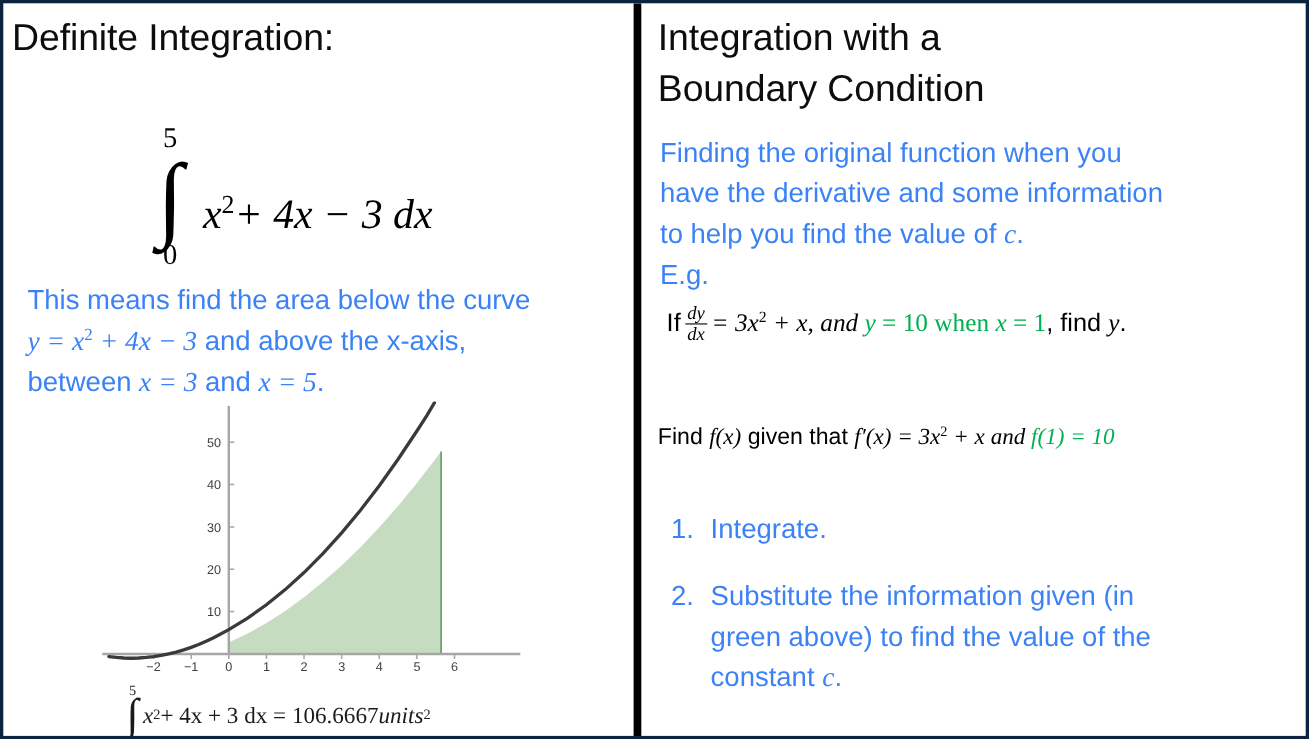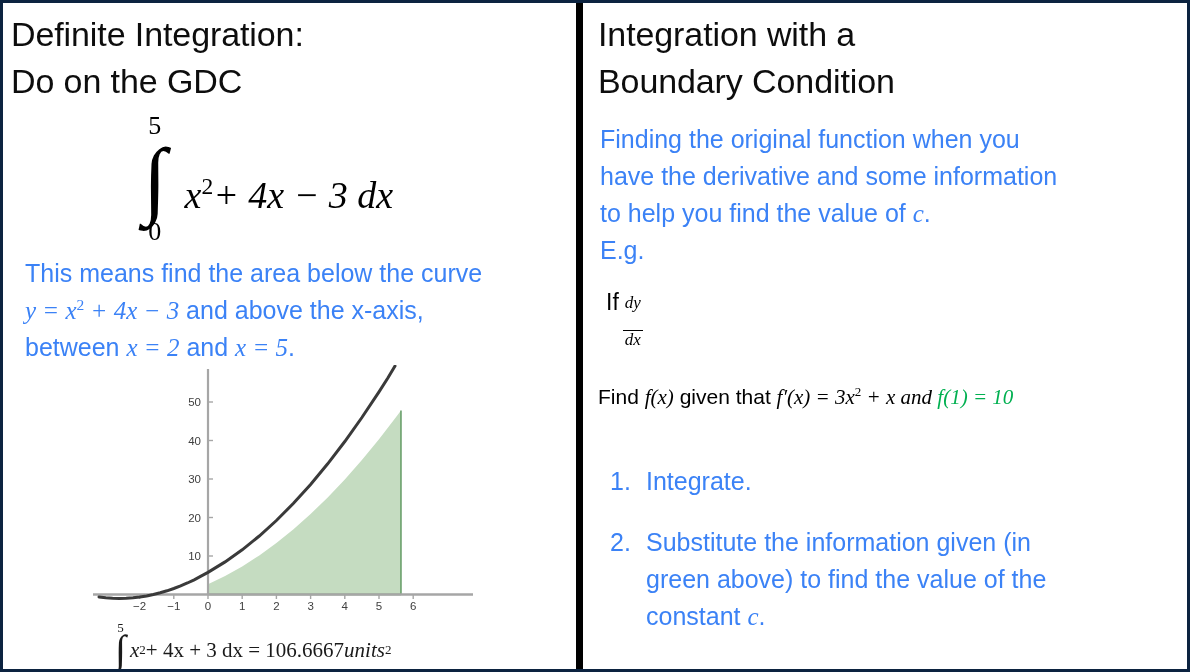--- a/index.html
+++ b/index.html
@@ -168,22 +168,21 @@
     display: inline-flex;
     flex-direction: column;
     align-items: flex-end;
     vertical-align: middle;
     font-family: "Liberation Serif", serif;
     font-style: italic;
     font-size: 17px;
     line-height: 1.05;
     margin: 0 4px;
     position: relative;
-    top: 19px;
-    gap: 18px;
+    top: 1px;
   }
   .frac .num { padding: 0 2px; }
   .frac .den { padding: 0 2px; border-top: 1.4px solid #000; }
 
   #eq-line-2 {
     position: absolute;
     left: 12px;
     top: 382px;
     font-size: 21px;
     white-space: nowrap;
@@ -211,38 +210,37 @@
 </style>
 </head>
 <body>
 
 <div id="slide">
 
   <div class="panel" id="panel-left">
 
     <div class="slide-title">
       <div>Definite Integration:</div>
-      <div>Do on the GDC</div>
     </div>
 
     <div id="integral-expression">
       <div class="int-stack">
         <span class="int-limit int-upper">5</span>
         <span class="int-sign">∫</span>
         <span class="int-limit int-lower">0</span>
       </div>
       <div id="integrand">
         <span class="mathtext">x</span><sup class="exp mathnum">2</sup><span class="mathtext">+ 4x − 3 dx</span>
       </div>
     </div>
 
     <div id="explanation" class="body-text">
       <div class="ln">This means find the area below the curve</div>
       <div class="ln"><span class="mathtext">y</span><span class="mathtext"> = x</span><sup class="exp mathnum">2</sup><span class="mathtext"> + 4x − 3</span><span> and above the x-axis,</span></div>
-      <div class="ln"><span>between </span><span class="mathtext">x = 2</span><span> and </span><span class="mathtext">x = 5</span><span>.</span></div>
+      <div class="ln"><span>between </span><span class="mathtext">x = 3</span><span> and </span><span class="mathtext">x = 5</span><span>.</span></div>
     </div>
 
     <div id="chart-wrap">
       <svg id="chart-svg" width="400" height="245" viewBox="0 0 400 245">
 
         <path fill="#c5dcc1" stroke="none" d="M 125.0 229.5
                  L 125.0 219.2
                  L 142.1 211.0
                  L 159.2 201.4
                  L 176.3 190.4
@@ -364,20 +362,21 @@
       <div class="ln"><span>to help you find the value of </span><span class="mathtext">c</span><span>.</span></div>
       <div class="ln">E.g.</div>
     </div>
 
     <div id="eq-line-1">
       <span>If </span>
       <span class="frac">
         <span class="num">dy</span>
         <span class="den">dx</span>
       </span>
+      <span><span class="mathtext"> = 3x</span><sup class="exp mathnum">2</sup><span class="mathtext"> + x, and </span><span class="green mathtext">y</span><span class="green mathnum"> = 10 when </span><span class="green mathtext">x</span><span class="green mathnum"> = 1</span><span>, find </span><span class="mathtext">y</span><span>.</span></span>
     </div>
 
     <div id="eq-line-2"><span>Find </span><span class="mathtext">f(x)</span><span> given that </span><span class="mathtext">f′(x)</span><span class="mathtext"> = 3x</span><sup class="exp mathnum">2</sup><span class="mathtext"> + x and </span><span class="green mathtext">f(1) = 10</span></div>
 
     <div id="steps-list" class="body-text">
       <div class="step-row">
         <div class="step-num">1.</div>
         <div class="step-body">
           <div class="ln">Integrate.</div>
         </div>

